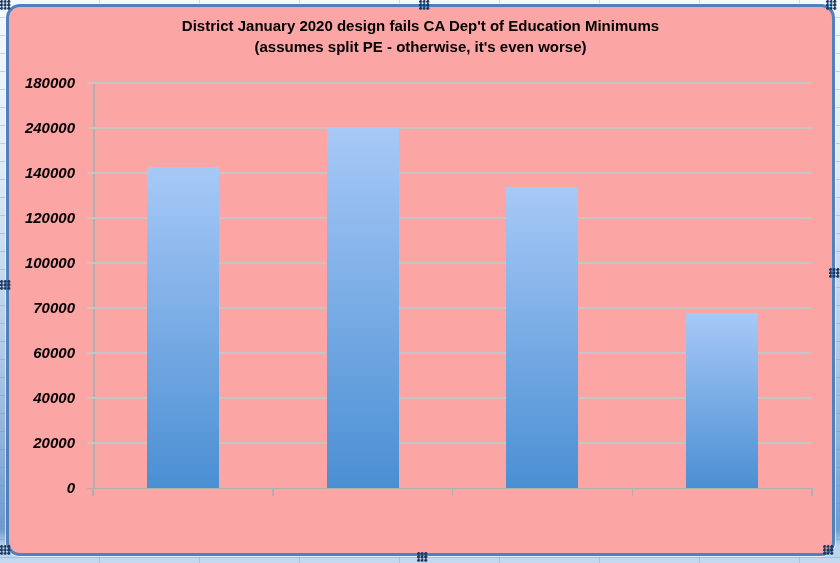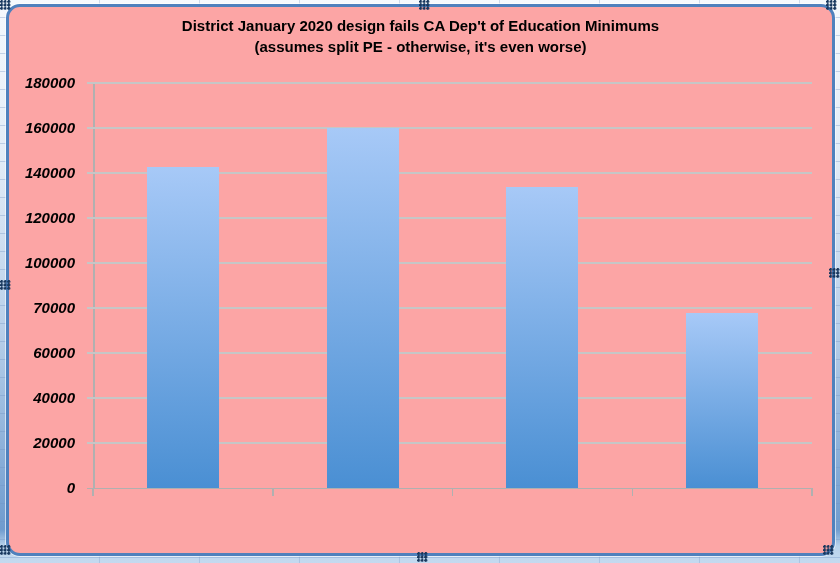--- a/index.html
+++ b/index.html
@@ -48,21 +48,21 @@
 <body>
 
 <div class="frame">
   <div class="title">
     <div>District January 2020 design fails CA Dep't of Education Minimums</div>
     <div>(assumes split PE - otherwise, it's even worse)</div>
   </div>
 
   <div class="ylabels">
       <div class="ylabel" style="top: -10px;">180000</div>
-      <div class="ylabel" style="top: 35px;">160000</div>
+      <div class="ylabel" style="top: 35px;">240000</div>
       <div class="ylabel" style="top: 80px; padding-left: 28px;">140000</div>
       <div class="ylabel" style="top: 125px;">120000</div>
       <div class="ylabel" style="top: 170px;">100000</div>
       <div class="ylabel" style="top: 215px;">70000</div>
       <div class="ylabel" style="top: 260px;">60000</div>
       <div class="ylabel" style="top: 305px;">40000</div>
       <div class="ylabel" style="top: 350px;">20000</div>
       <div class="ylabel" style="top: 395px;">0</div>
     </div>
 

